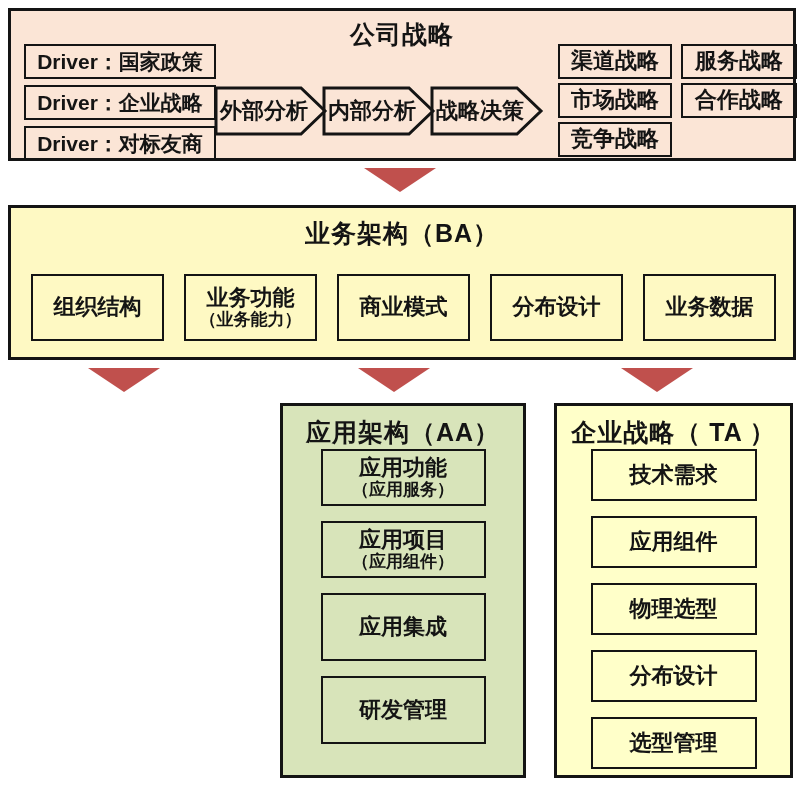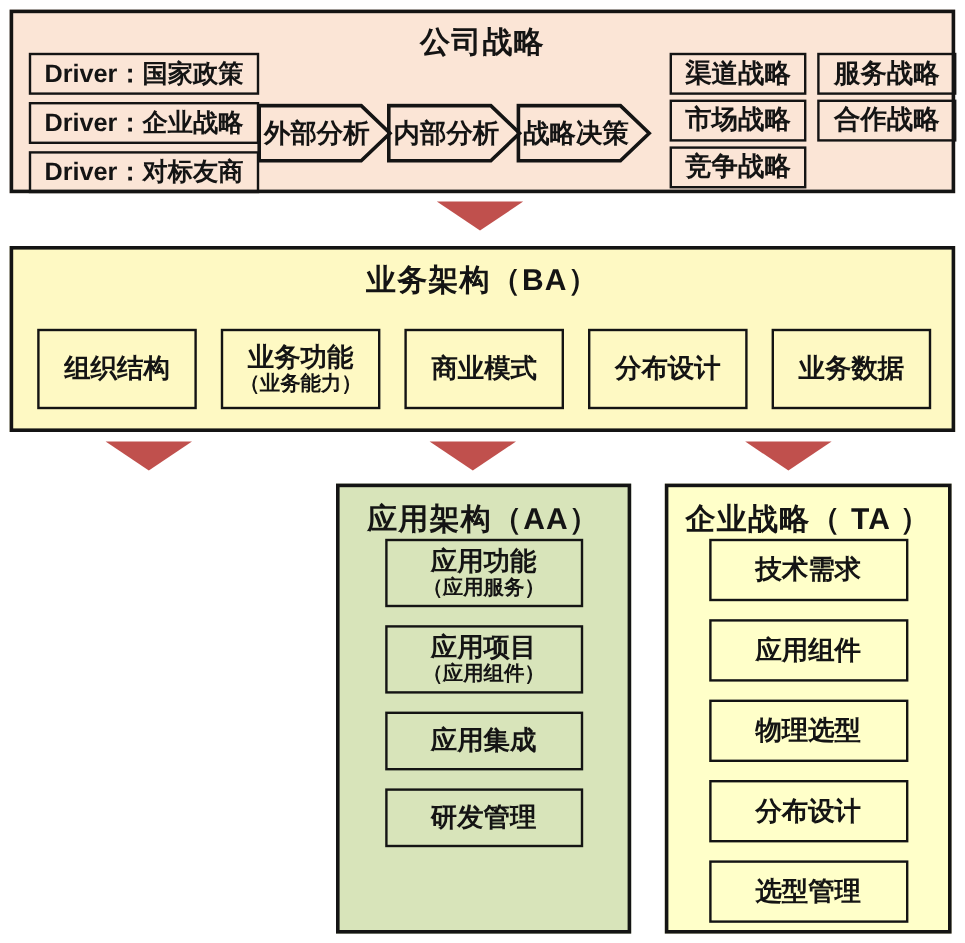--- a/index.html
+++ b/index.html
@@ -89,21 +89,21 @@
   
   .column { top: 403px; height: 375px; }
   #da { left: 8px;   width: 240px; background: #d8e4ba; }
   #aa { left: 280px; width: 246px; background: #d8e4ba; }
   #ta { left: 554px; width: 239px; background: #ffffc9; }
   .column .sec-title { padding-top: 10px; height: 43px; }
   .col-items {
     display: flex; flex-direction: column; align-items: center; gap: 15px;
   }
   #da .box { width: 188px; height: 52px; }
-  #aa .box { width: 165px; height: 49px; }
+  #aa .box { width: 165px; height: 68px; }
   #aa .box.tall { height: 57px; }
   #ta .box { width: 166px; height: 52px; }
 </style>
 </head>
 <body>
 
 <div class="canvas">
 
   <section class="sec" id="strategy">
     <div class="sec-title">公司战略</div>

